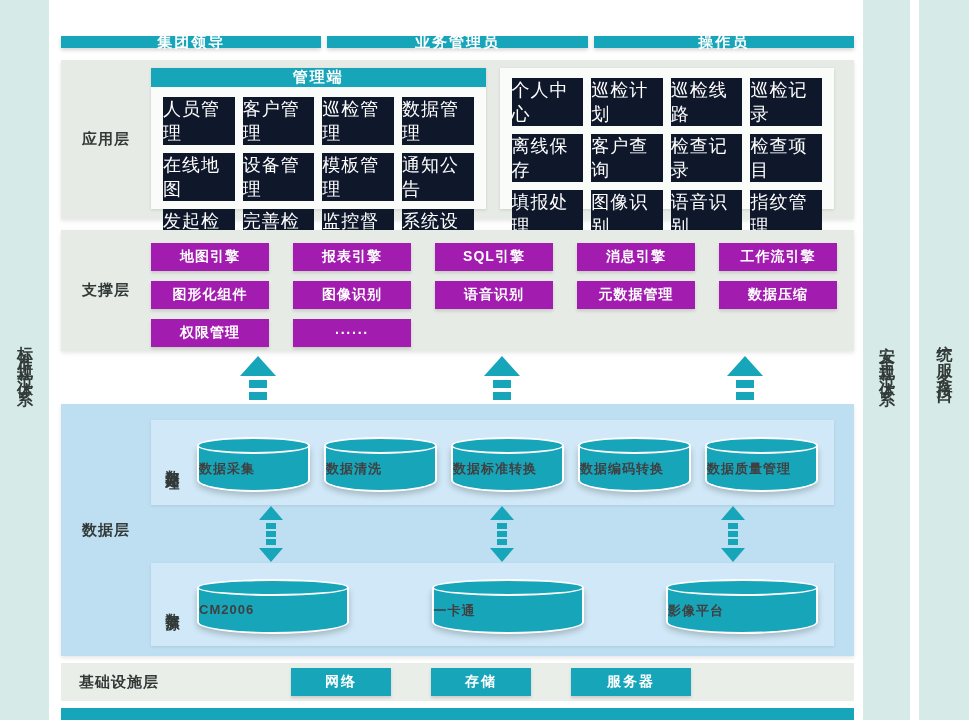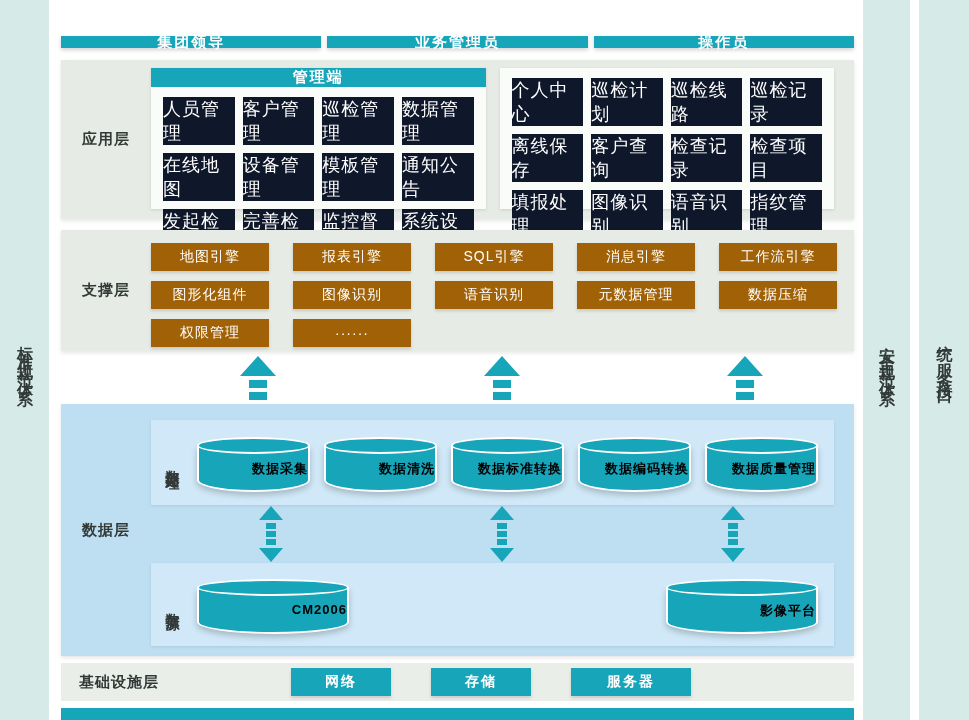--- a/index.html
+++ b/index.html
@@ -57,21 +57,21 @@
     display:flex; align-items:center; justify-content:center; letter-spacing:1px;
   }
 
   
   .support-layer { margin-top:11px; height:121px; background:#e7ebe5; }
   .support-grid {
     flex:1; display:grid; grid-template-columns:repeat(5,118px); gap:10px 24px;
     padding:13px 20px 14px 0; align-content:start; justify-content:start;
   }
   .support-item {
-    height:28px; background:#a16207; color:#fff; font-weight:normal; font-size:14px;
+    height:28px; background:#a21caf; color:#fff; font-weight:bold; font-size:14px;
     display:flex; align-items:center; justify-content:center; letter-spacing:1px;
     box-shadow:0 2px 3px rgba(0,0,0,.15);
   }
 
   
   .arrows-row {
     height:53px; display:flex; justify-content:space-between; align-items:center;
     padding:0 91px 0 179px;
   }
 
@@ -91,22 +91,22 @@
     position:relative; flex:1; height:46px; margin-top:8px;
     background:#17a5ba; border:2px solid #fff; border-top:none;
     border-radius:0 0 50% 50% / 0 0 12px 12px;
     box-shadow:0 3px 6px rgba(0,0,0,.22);
   }
   .cyl-top {
     position:absolute; top:-9px; left:-2px; width:calc(100% + 4px); height:17px;
     background:#17a5ba; border:2px solid #fff; border-radius:50%;
   }
   .cyl-label {
-    position:absolute; left:12px; right:0; top:14px; z-index:2; text-align:right;
-    color:#000000; font-weight:bold; font-size:13px; letter-spacing:1px;
+    position:absolute; left:0; right:0; top:14px; z-index:2; text-align:left;
+    color:#404040; font-weight:bold; font-size:13px; letter-spacing:1px;
   }
   .box-source .cyl-row { justify-content:space-between; }
   .box-source .cylinder { flex:none; width:152px; }
 
   
   .double-arrows {
     height:58px; display:flex; justify-content:space-between; align-items:center;
     padding:0 89px 0 108px;
   }
 
@@ -279,20 +279,24 @@
           <div class="vlabel-wrap">
             <span class="vlabel">数据源</span>
           </div>
           <div class="cyl-row">
             <div class="cylinder">
               <div class="cyl-top"></div>
               <span class="cyl-label">CM2006</span>
             </div>
             <div class="cylinder">
               <div class="cyl-top"></div>
+              <span class="cyl-label">一卡通</span>
+            </div>
+            <div class="cylinder">
+              <div class="cyl-top"></div>
               <span class="cyl-label">影像平台</span>
             </div>
           </div>
         </div>
 
       </div>
     </div>
 
     <div class="infra-layer">
       <div class="infra-label">基础设施层</div>

